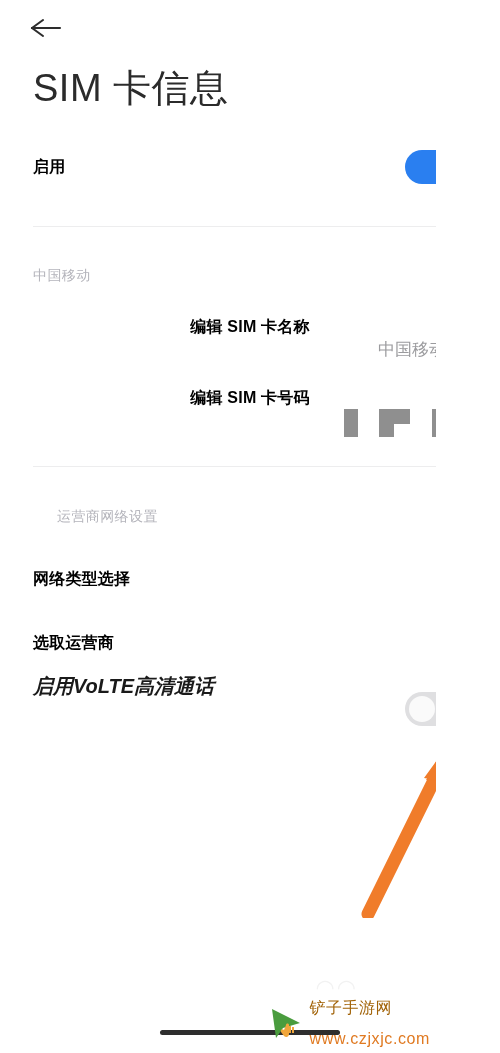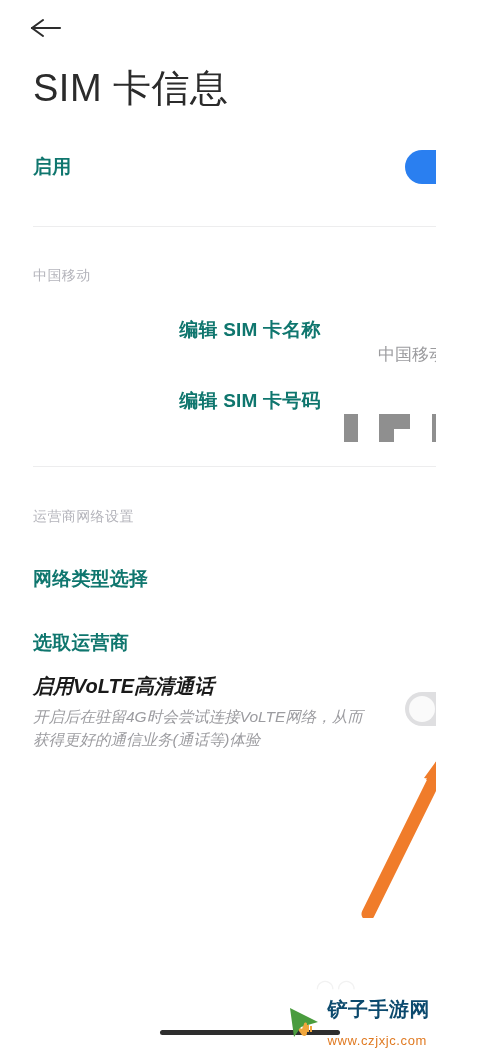--- a/index.html
+++ b/index.html
@@ -55,23 +55,23 @@
   .row {
     position: absolute;
     left: 0;
     width: 500px;
     display: flex;
     align-items: center;
     box-sizing: border-box;
     padding: 0 33px;
   }
   .row-label {
-    font-size: 19px;
+    font-size: 16px;
     font-weight: 700;
-    color: #0f766e;
+    color: #000000;
     letter-spacing: 0.2px;
     white-space: nowrap;
   }
   .row-right {
     margin-left: auto;
     display: flex;
     align-items: center;
     gap: 10px;
   }
   .row-value {
@@ -209,28 +209,28 @@
     position: absolute;
     right: 6px;
     bottom: 6px;
     display: flex;
     align-items: center;
     gap: 5px;
   }
   .wm-logo { position: relative; width: 38px; height: 38px; flex: 0 0 auto; }
   .wm-text { display: flex; flex-direction: column; line-height: 1; }
   .wm-name {
-    font-size: 20px;
-    font-weight: 700;
-    color: #0c4a6e;
+    font-size: 16px;
+    font-weight: 400;
+    color: #a16207;
     letter-spacing: 0.5px;
     white-space: nowrap;
   }
   .wm-url {
-    font-size: 13px;
+    font-size: 16px;
     color: #e07a22;
     letter-spacing: 0.6px;
     margin-top: 15px;
     white-space: nowrap;
     font-family: "Liberation Sans", sans-serif;
   }
   .wm-ghost {
     position: absolute;
     right: 78px;
     bottom: 52px;
@@ -289,21 +289,21 @@
         <div class="t"></div>
           <div class="b"></div>
       </div>
       <div class="blk rb3"></div>
       <div class="rb4"></div>
     </div>
   </div>
 
   <div class="divider" style="top:466px;"></div>
 
-  <div class="section-head" style="top:508px;">运营商网络设置</div>
+  <div class="section-head" style="top:508px;margin-left:24px;">运营商网络设置</div>
 
   <div class="row" style="top:622px;height:42px;">
     <div class="row-label">选取运营商</div>
     <div class="row-right">
       <span class="chev">
         <svg width="11" height="19" viewBox="0 0 11 19" aria-hidden="true">
           <path d="M1.5 1.5 L9 9.5 L1.5 17.5" stroke="#b9b9bd" stroke-width="1.7" fill="none" stroke-linecap="round" stroke-linejoin="round"></path>
         </svg>
       </span>
     </div>
@@ -316,21 +316,20 @@
         <svg width="11" height="19" viewBox="0 0 11 19" aria-hidden="true">
           <path d="M1.5 1.5 L9 9.5 L1.5 17.5" stroke="#b9b9bd" stroke-width="1.7" fill="none" stroke-linecap="round" stroke-linejoin="round"></path>
         </svg>
       </span>
     </div>
   </div>
 
   <div class="volte">
     <div class="volte-text">
       <div class="volte-title">启用VoLTE高清通话</div>
-      <div class="volte-desc">开启后在驻留4G时会尝试连接VoLTE网络，从而获得更好的通信业务(通话等)体验</div>
     </div>
     <div class="toggle off">
       <div class="knob"></div>
     </div>
   </div>
 
   <div class="arrow-anno">
     <svg width="130" height="200" viewBox="0 0 130 200" aria-hidden="true">
       <path d="M16 196 L92 42" stroke="#f07c2a" stroke-width="13" stroke-linecap="round" fill="none"></path>
       <path d="M104 16 L74 62 L100 64 L86 78 Z" fill="#f07c2a"></path>

